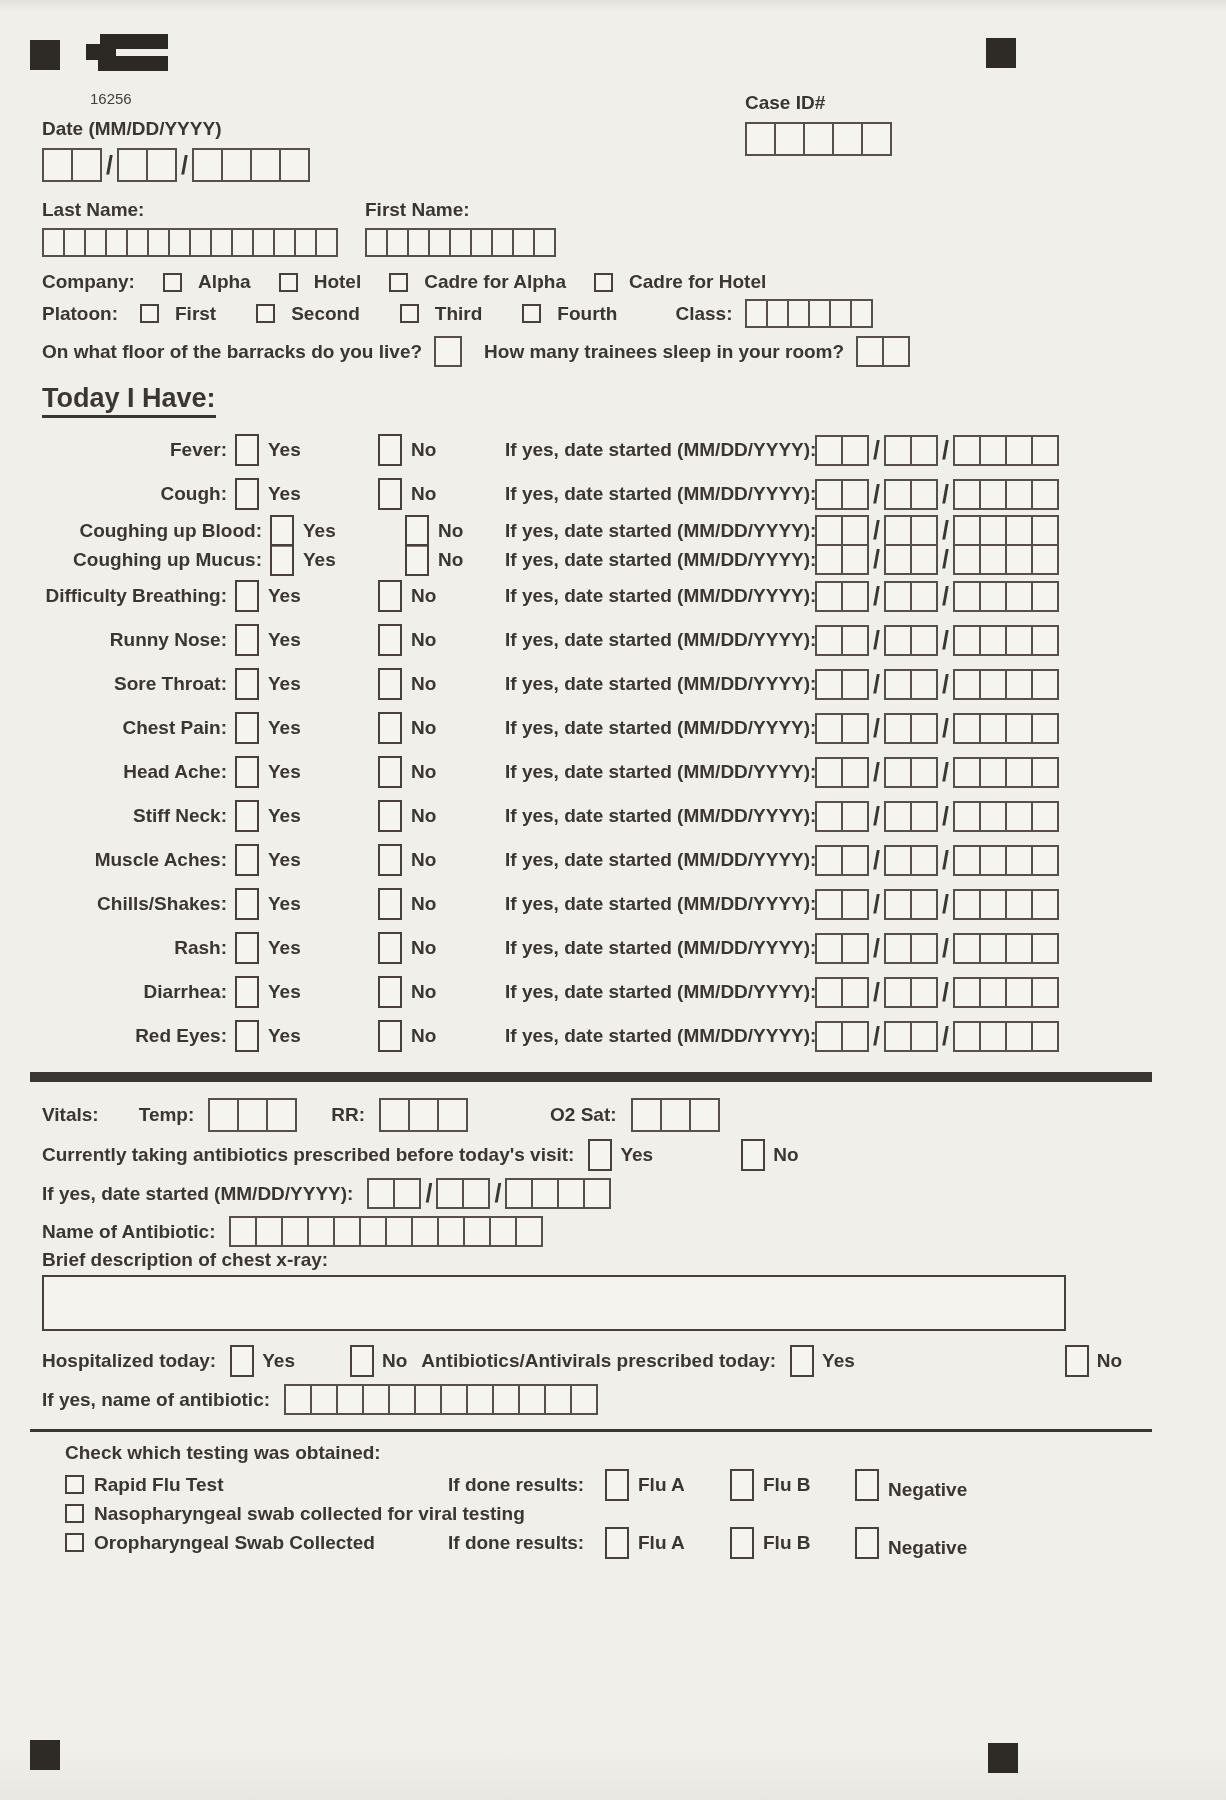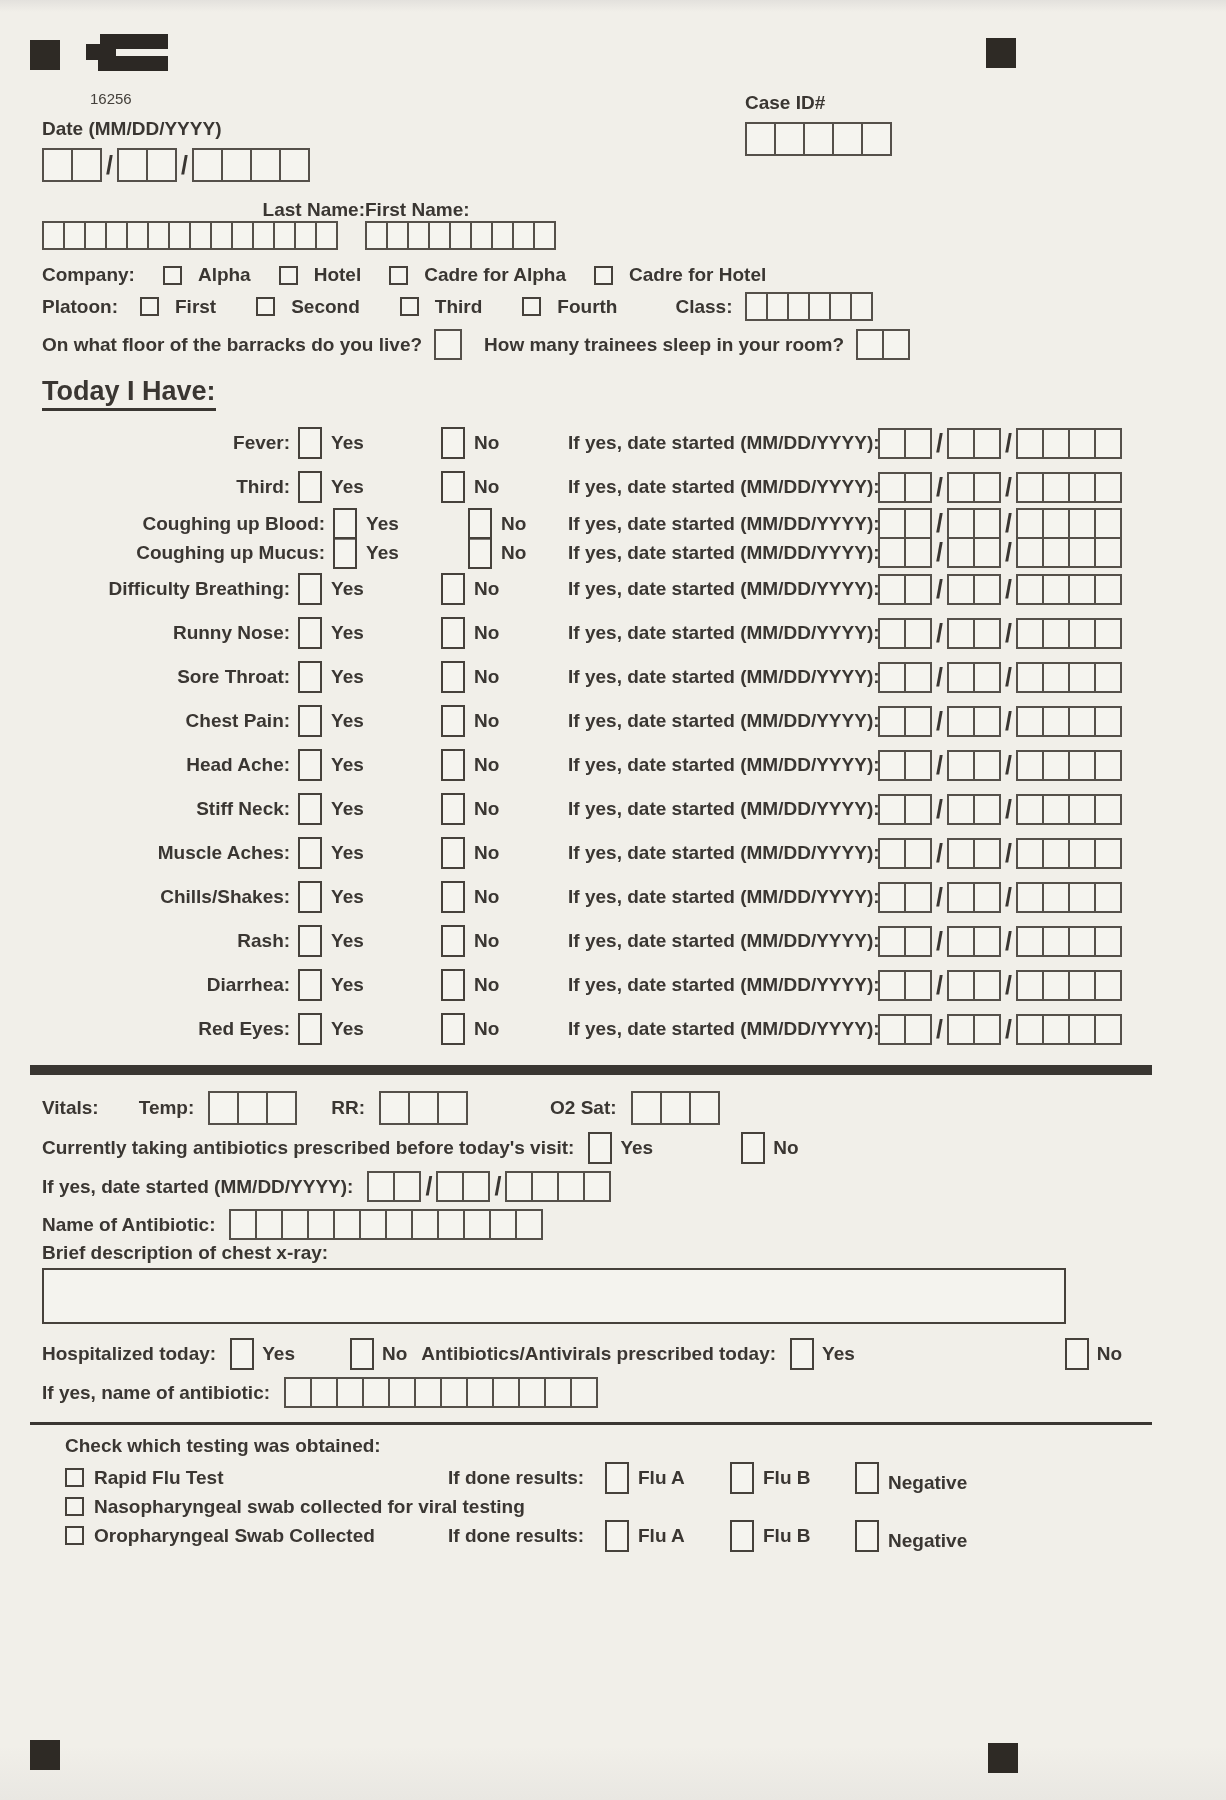--- a/index.html
+++ b/index.html
@@ -48,39 +48,39 @@
   .cb{
     display:inline-block;width:15px;height:15px;
     border:2px solid #46413b;background:rgba(255,255,255,.30);
     flex:0 0 auto;
   }
   .cb.tall{width:20px;height:28px;}
 
   .date-label{margin-bottom:8px;}
   .date-row{margin-bottom:12px;}
 
-  .names-labels{display:flex;text-align:right;}
+  .names-labels{display:flex;margin-bottom:7px;}
   .names-labels .ln{width:323px;}
   .names-boxes{display:flex;margin-bottom:14px;}
   .names-boxes .lngrp{width:323px;}
 
   .company-row{display:flex;align-items:center;gap:28px;margin-bottom:6px;}
   .platoon-row{display:flex;align-items:center;margin-bottom:8px;}
   .platoon-row .opt{margin-right:40px;}
   .opt{display:flex;align-items:center;gap:16px;}
 
   .floor-row{display:flex;align-items:center;margin-bottom:10px;}
 
   .today-heading{
     display:inline-block;font-size:27px;
     border-bottom:3px solid #3a3632;padding-bottom:1px;margin:6px 0 10px 0;
   }
 
   
-  .symptom-row{display:flex;align-items:center;height:44px;justify-content:flex-end;}
+  .symptom-row{display:flex;align-items:center;height:44px;}
   .symptom-row.tight{height:29px;}
   .sym-label{width:185px;text-align:right;padding-right:8px;flex:0 0 auto;white-space:nowrap;}
   .yes-cell{width:143px;display:flex;align-items:center;gap:9px;flex:0 0 auto;}
   .no-cell{width:127px;display:flex;align-items:center;gap:9px;flex:0 0 auto;}
   .symptom-row.indent .sym-label{width:220px;}
   .symptom-row.indent .yes-cell{width:135px;}
   .symptom-row.indent .no-cell{width:100px;}
   .prompt{width:310px;flex:0 0 auto;white-space:nowrap;}
 
   
@@ -284,21 +284,21 @@
             <span class="boxes">
               <span class="box"></span>
               <span class="box"></span>
               <span class="box"></span>
               <span class="box"></span>
             </span>
           </span>
   </div>
 
   <div class="symptom-row">
-    <span class="sym-label">Third:</span>
+    <span class="sym-label">Cough:</span>
     <span class="yes-cell">
       <span class="cb tall"></span>
       <span>Yes</span>
     </span>
     <span class="no-cell">
       <span class="cb tall"></span>
       <span>No</span>
     </span>
     <span class="prompt">If yes, date started (MM/DD/YYYY):</span>
     <span class="dategroup">

